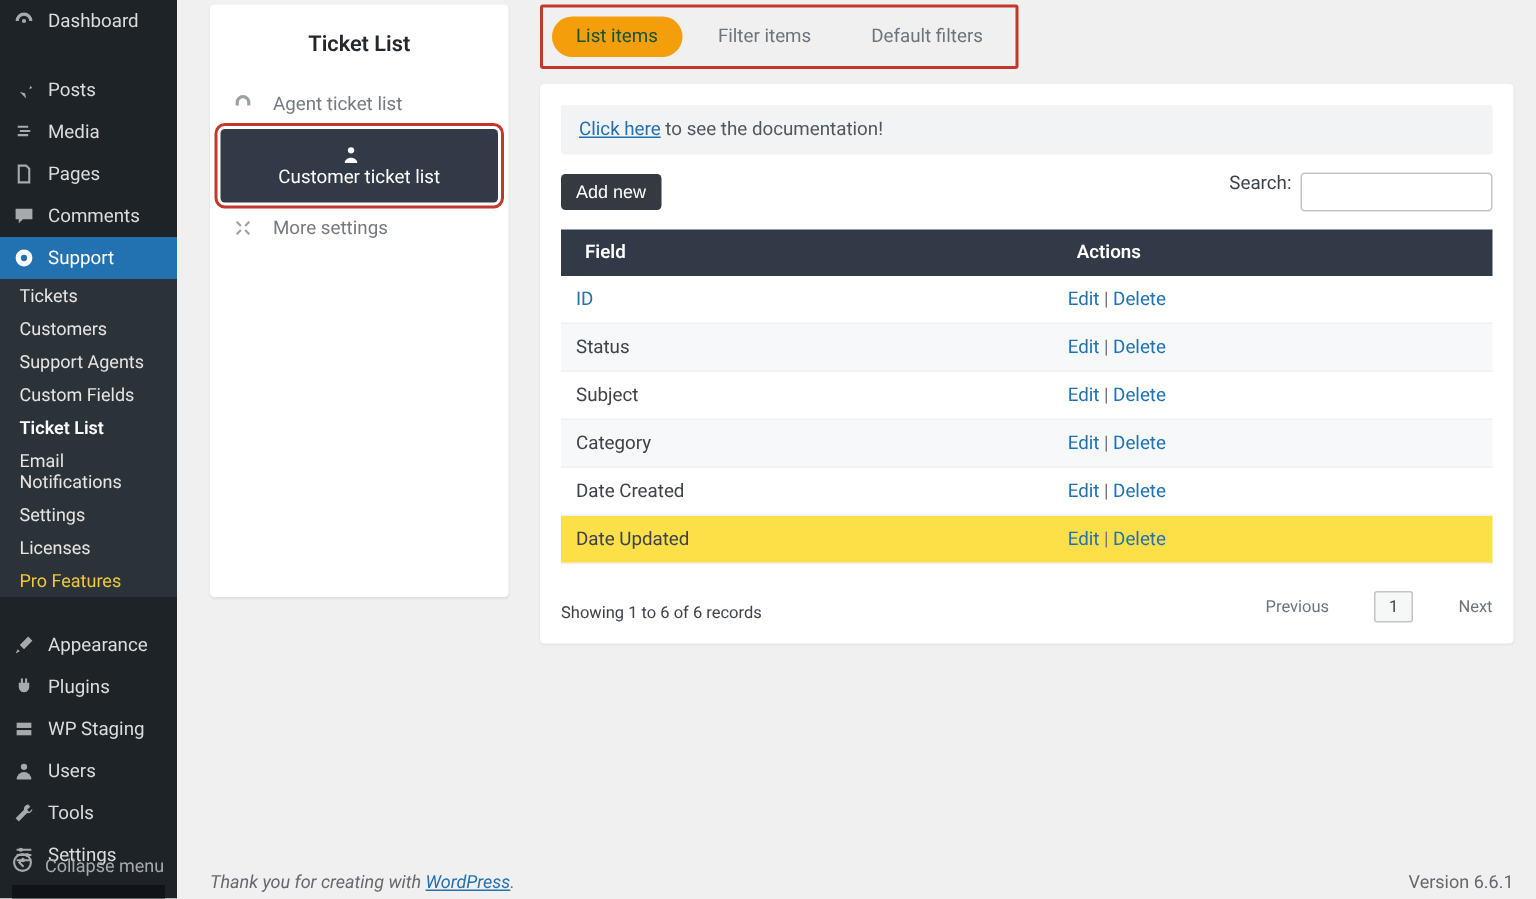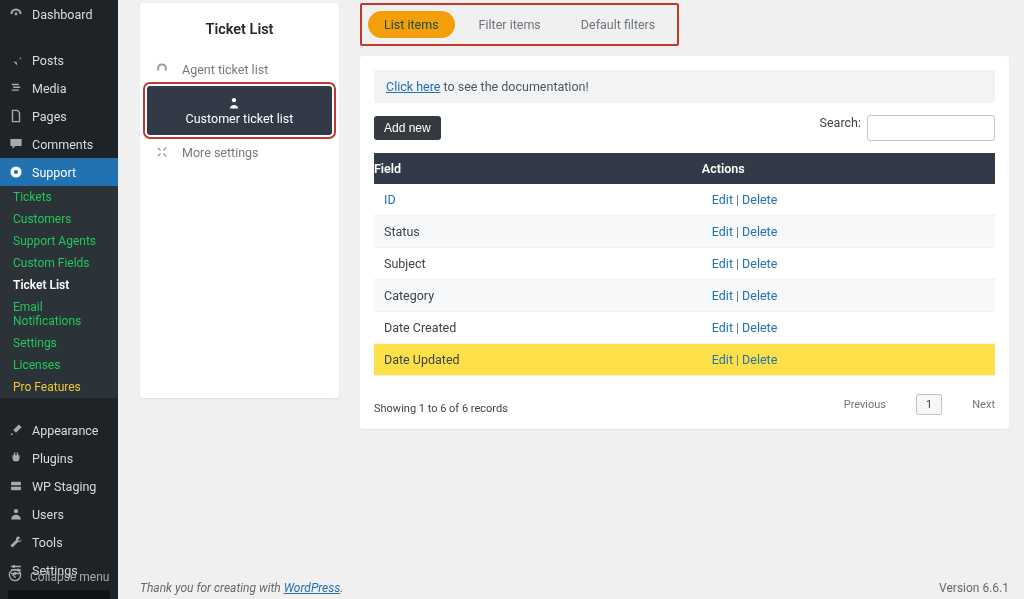--- a/index.html
+++ b/index.html
@@ -39,21 +39,21 @@
   background: #2271b1;
   color: #fff;
 }
 .wp-sidebar .item.active .ic { color: #fff; }
 .wp-sidebar .sub {
   background: #2c3338;
 }
 .wp-sidebar .sub .subitem {
   padding: 4px 8px 4px 13px;
   font-size: 12px;
-  color: #22c55e;
+  color: #e5e5e5;
   cursor: pointer;
 }
 .wp-sidebar .sub .subitem.sel { color: #fff; font-weight: 600; }
 .wp-sidebar .sub .subitem.pro { color: #f0c93a; }
 .wp-sidebar .arrow {
   position: absolute;
   right: -6px;
   top: 150px;
   width: 0; height: 0;
   border-top: 6px solid transparent;
@@ -195,21 +195,21 @@
 .tbl {
   width: 100%;
   border-collapse: collapse;
   margin-top: 12px;
   font-size: 12.5px;
 }
 .tbl thead th {
   background: #313a46;
   color: #fff;
   text-align: left;
-  padding: 8px 0;
+  padding: 8px 16px;
   font-weight: 600;
 }
 .tbl td {
   padding: 8px 10px;
   border-bottom: 1px solid #eef0f2;
 }
 .tbl tbody tr:nth-child(even) td { background: #f7f8fa; }
 .tbl tbody tr.lastrow td { background: #fde047; }
 .tbl a { color: #2271b1; text-decoration: none; font-size: 12.5px; }
 .tbl .sep { color: #6c757d; padding: 0 3px; }

